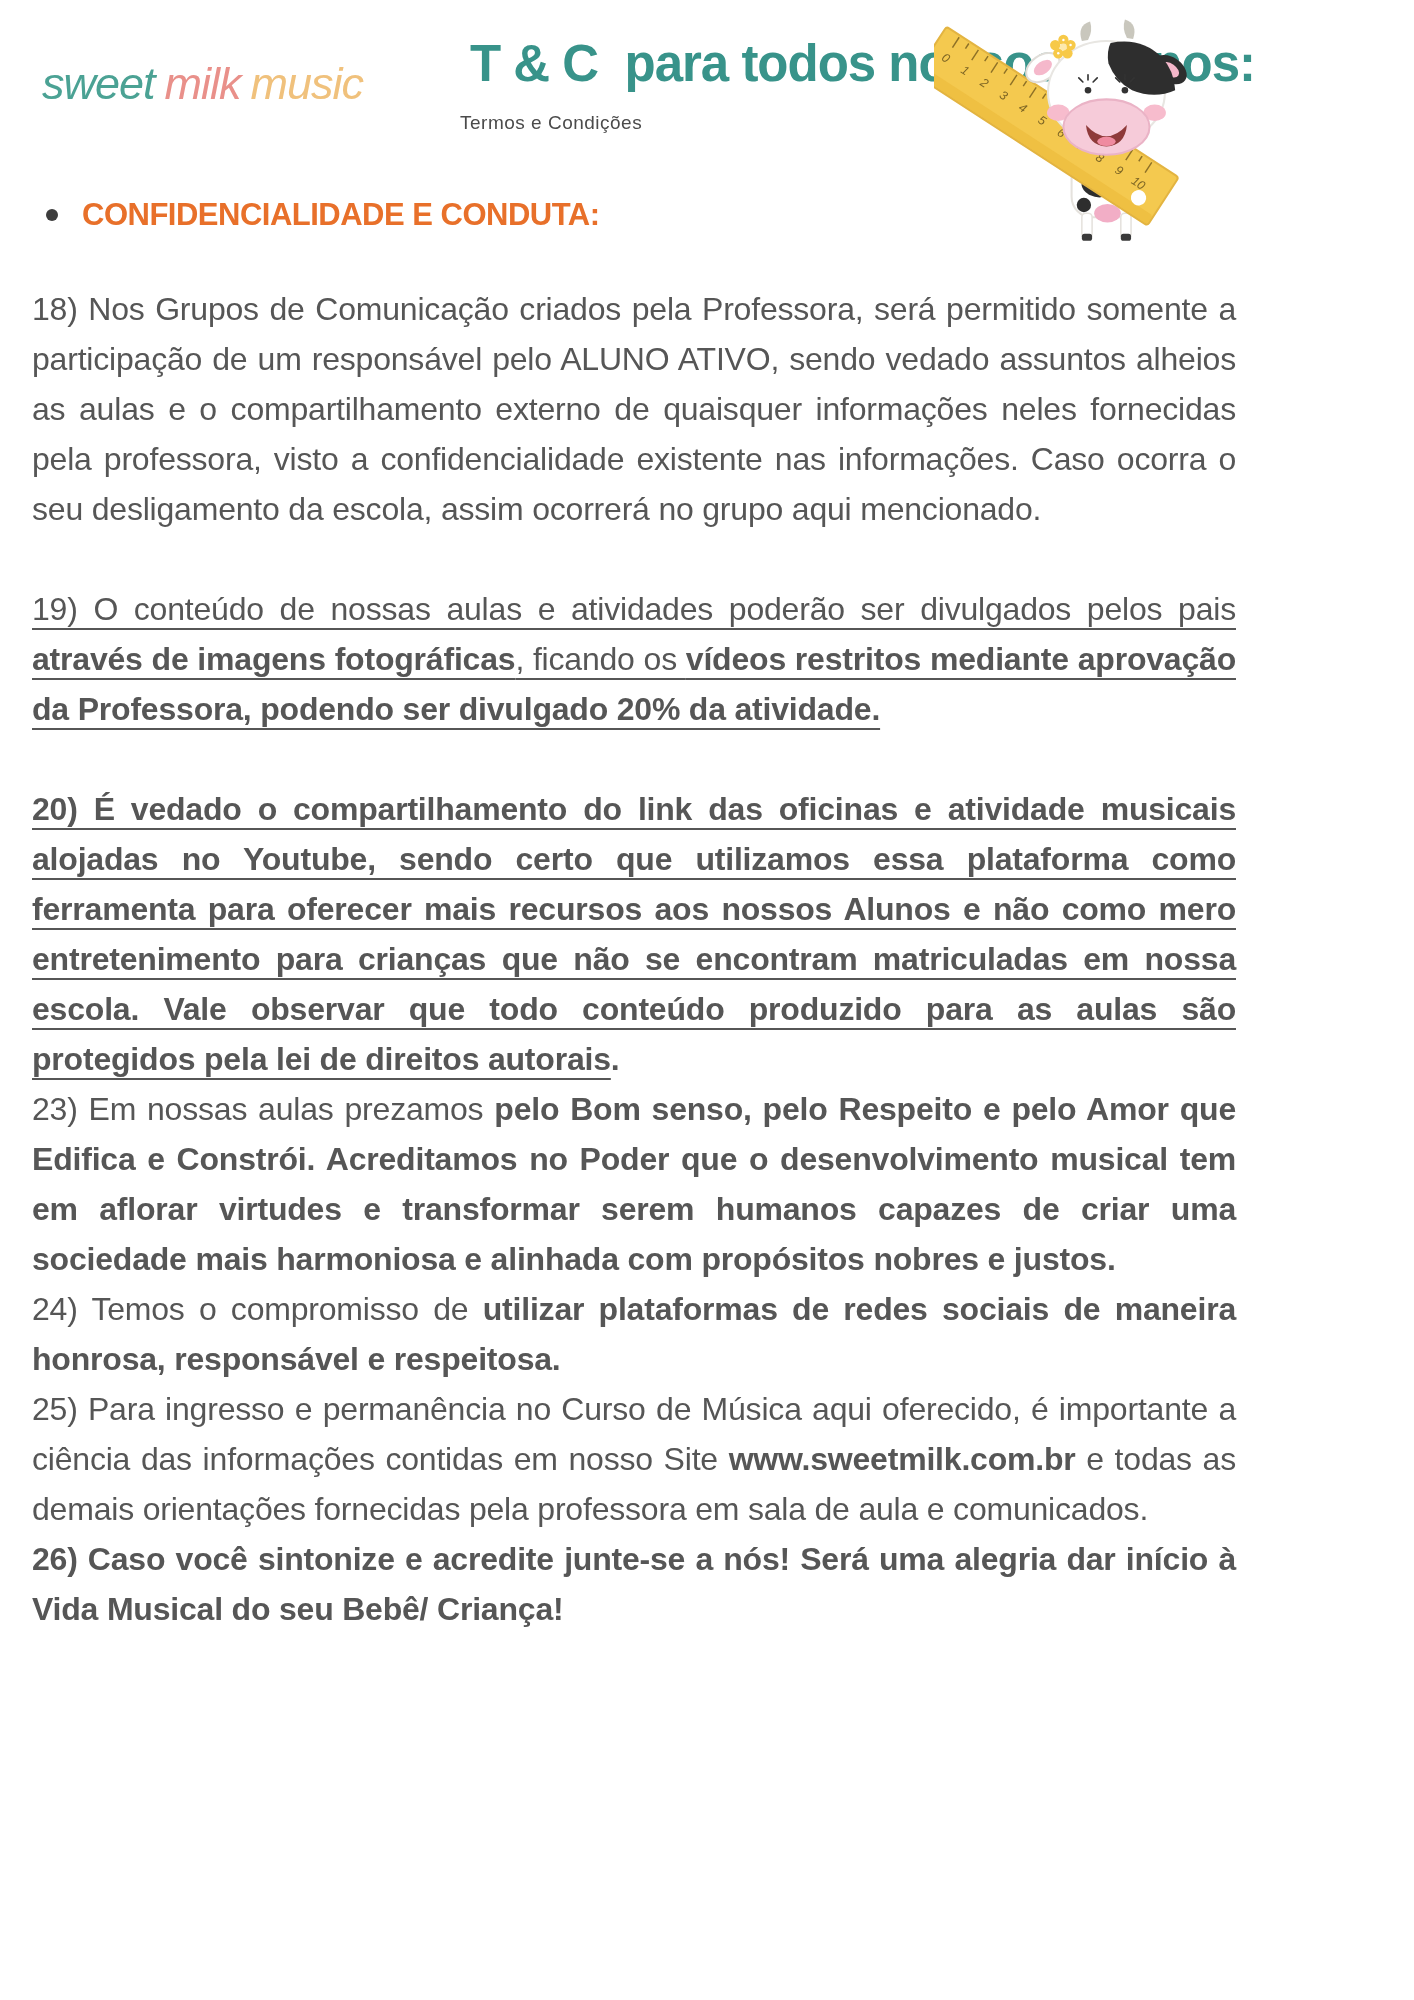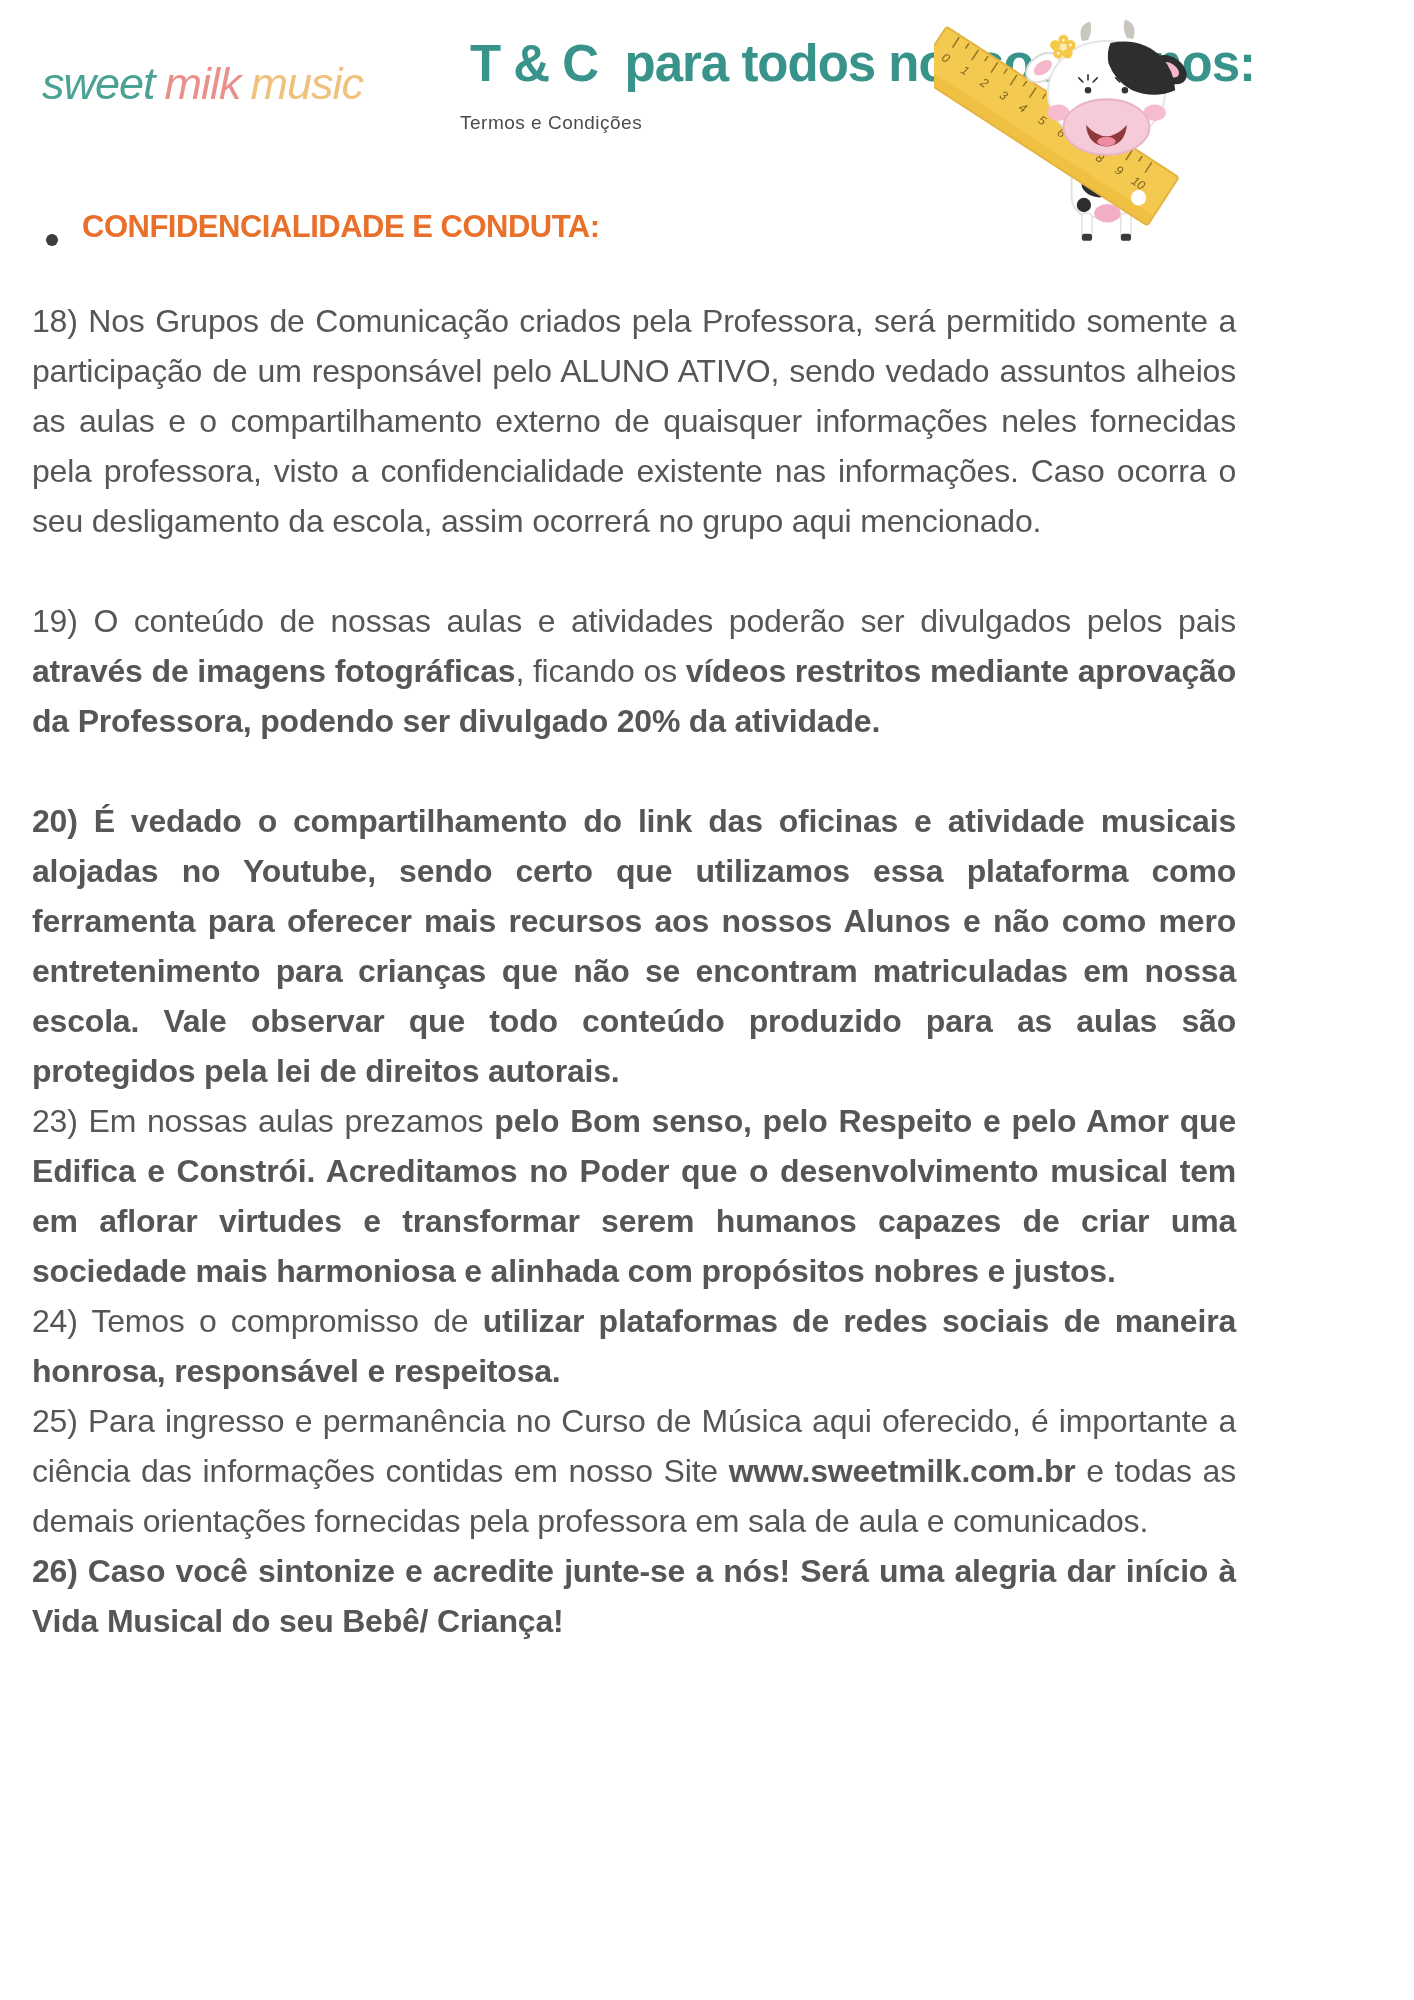--- a/index.html
+++ b/index.html
@@ -30,22 +30,22 @@
     font-size:19px;color:#4b4b4b;letter-spacing:0.5px;
   }
   .illustration{
     position:absolute;right:-6px;top:2px;
     width:308px;height:244px;
   }
   .illustration svg{width:100%;height:100%;}
   .illustration text{font-family:"Liberation Sans","DejaVu Sans",sans-serif;}
   
   .section-heading{
-    display:flex;align-items:flex-end;
-    margin-top:46px;padding-left:14px;
+    display:flex;align-items:flex-start;
+    margin-top:34px;padding-left:14px;
   }
   .bullet-dot{
     width:12px;height:12px;border-radius:50%;
     background:#3d3d3d;margin:13px 24px 0 0;flex:none;
   }
   .section-heading .label{
     font-size:31px;font-weight:700;color:#e8702a;
     letter-spacing:-0.5px;line-height:38px;
   }
   
@@ -53,20 +53,21 @@
   .para{
     margin:0;
     font-size:32px;line-height:50px;
     color:#565656;text-align:justify;
     letter-spacing:-0.2px;
   }
   .para.gap{margin-top:50px;}
   .para.red{color:#b23232;}
   .para .b{font-weight:700;}
   .para .u{
+    text-decoration:underline;
     text-decoration-thickness:2px;
     text-underline-offset:8px;
   }
 </style>
 </head>
 <body>
 
 <div class="page">
 
   <header>

